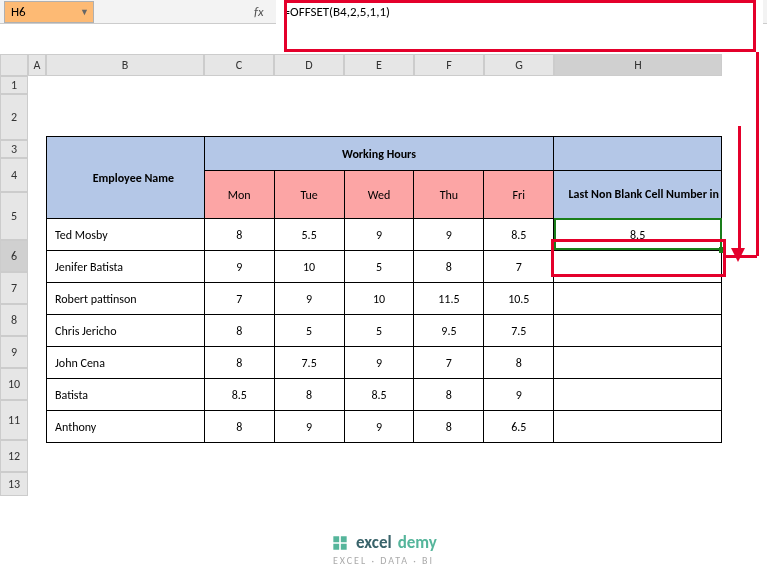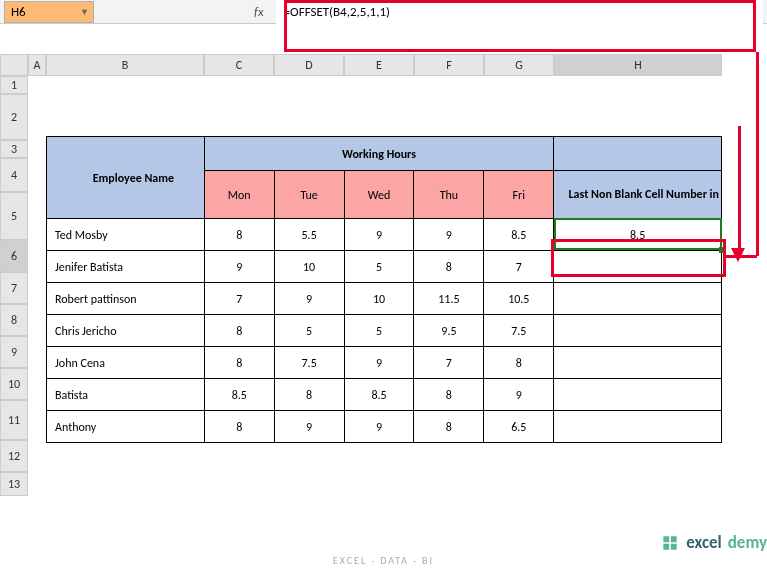--- a/index.html
+++ b/index.html
@@ -65,21 +65,21 @@
 .selected-cell { background: #fff; }
 .sel-border { position: absolute; border: 2px solid #1a7e1a; pointer-events: none; }
 .sel-handle { position: absolute; width: 6px; height: 6px; background: #1a7e1a; }
 
 .red-cell-box { position: absolute; border: 3px solid #e4002b; pointer-events: none; z-index: 20; }
 
 .arrow-line-v { position: absolute; width: 3px; background: #e4002b; z-index: 15; }
 .arrow-line-h { position: absolute; height: 3px; background: #e4002b; z-index: 15; }
 .arrow-head-down { position: absolute; width: 0; height: 0; border-left: 7px solid transparent; border-right: 7px solid transparent; border-top: 14px solid #e4002b; z-index: 15; }
 
-.footer-logo { position: absolute; bottom: 30px; left: 0; width: 767px; display: flex; align-items: center; justify-content: flex-end; gap: 6px; }
+.footer-logo { position: absolute; bottom: 30px; left: 0; width: 767px; display: flex; align-items: center; justify-content: center; gap: 6px; }
 .logo-icon { width: 20px; height: 20px; position: relative; }
 .logo-icon svg { width: 100%; height: 100%; }
 .logo-text1 { font-size: 17px; font-weight: bold; color: #39636a; }
 .logo-text2 { font-size: 17px; font-weight: bold; color: #55b59b; }
 .logo-sub { position: absolute; bottom: 16px; left: 0; width: 767px; text-align: center; font-size: 10px; letter-spacing: 2px; color: #aaa; }
 </style>
 </head>
 <body>
 
 <div class="namebox-row">

